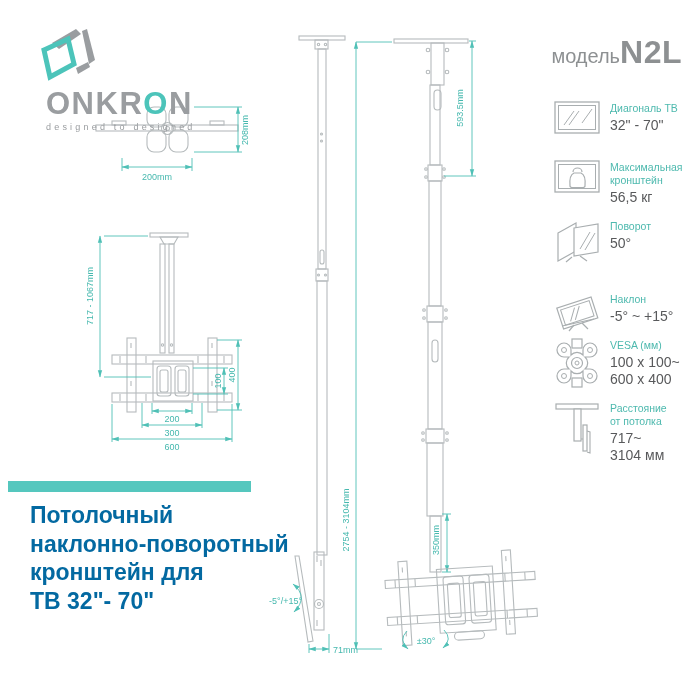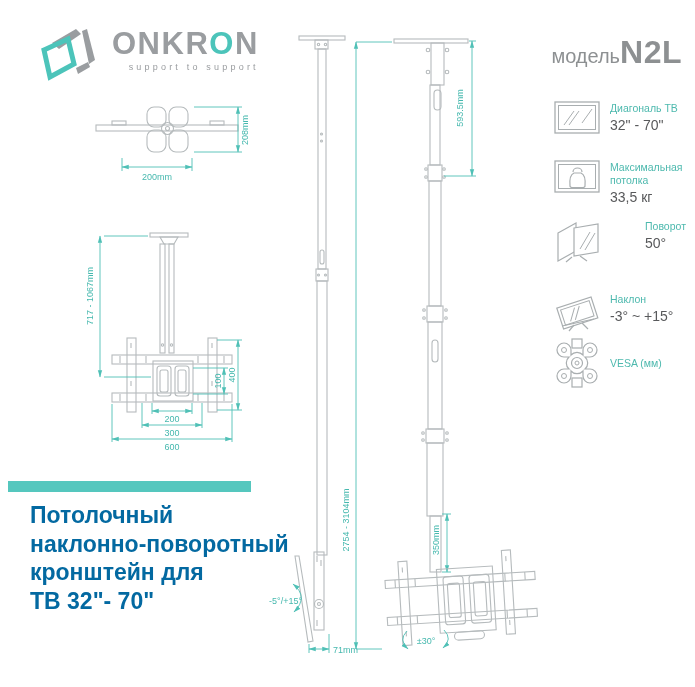--- a/index.html
+++ b/index.html
@@ -1,20 +1,20 @@
 <!DOCTYPE html>
 <html><head>
 <meta charset="utf-8">
 <style>
   html,body{margin:0;padding:0;}
   body{font-family:"Liberation Sans",sans-serif;background:#fff;}
   #canvas{position:relative;width:695px;height:687px;background:#fff;overflow:hidden;}
 
   
-  .logo{position:absolute;left:38px;top:24px;display:flex;align-items:flex-start;}
+  .logo{position:absolute;left:38px;top:24px;display:flex;align-items:flex-start;flex-direction:column;}
   .logo-text{margin-left:8px;}
   .brand{font-size:31px;font-weight:bold;letter-spacing:1.5px;color:#9a9da0;line-height:40px;}
   .brand .accent{color:#4cc4ba;}
   .tagline{font-size:9px;letter-spacing:3.2px;color:#9a9da0;text-align:right;margin-top:-2px;}
 
   
   .model{position:absolute;left:470px;top:34px;width:212px;text-align:right;color:#8d9092;white-space:nowrap;}
   .model-label{font-size:20px;vertical-align:baseline;margin-right:0;}
   .model-value{font-size:32px;font-weight:bold;letter-spacing:0.5px;}
 
@@ -215,21 +215,21 @@
 
   <div class="logo">
     <svg width="66" height="60" viewBox="0 0 66 60">
       <polygon points="14,19 38,5 43,10 21,25" fill="#9a9da0"></polygon>
       <polygon points="44,7 49,5 57,36 51,40" fill="#9a9da0"></polygon>
       <polygon points="38,44 50,38 52,43 40,50" fill="#9a9da0"></polygon>
       <path d="M6,26 L30,15 L36,40 L12,53 Z" fill="none" stroke="#4cc4ba" stroke-width="5" stroke-linejoin="miter"></path>
     </svg>
     <div class="logo-text">
       <div class="brand"><span>ONKR</span><span class="accent">O</span><span>N</span></div>
-      <div class="tagline">support to support</div>
+      <div class="tagline">designed to designed</div>
     </div>
   </div>
 
   <div class="model">
     <span class="model-label">модель</span><span class="model-value">N2L</span>
   </div>
 
   <div class="spec" style="top:101px;">
     <div class="spec-icon">
       <svg width="46" height="34" viewBox="0 0 46 34">
@@ -248,26 +248,26 @@
     <div class="spec-icon">
       <svg width="46" height="34" viewBox="0 0 46 34">
         <rect x="1" y="1" width="44" height="31" fill="none" stroke="#a9aeb0" stroke-width="1.3"></rect>
         <rect x="4.5" y="4.5" width="37" height="24" fill="none" stroke="#a9aeb0" stroke-width="1"></rect>
         <path d="M19,12 a4.5,4 0 0 1 9,0" fill="none" stroke="#a9aeb0" stroke-width="1.2"></path>
         <path d="M16,26 Q15,15 20,13 L27,13 Q32,15 31,26 Q31,27.5 28.5,27.5 L18.5,27.5 Q16,27.5 16,26 Z" fill="none" stroke="#a9aeb0" stroke-width="1.2"></path>
       </svg>
     </div>
     <div class="spec-text">
       <div class="spec-label">Максимальная
-потолка</div>
-      <div class="spec-value">33,5 кг</div>
-    </div>
-  </div>
-
-  <div class="spec" style="top:219px;gap:35px;">
+кронштейн</div>
+      <div class="spec-value">56,5 кг</div>
+    </div>
+  </div>
+
+  <div class="spec" style="top:219px;">
     <div class="spec-icon">
       <svg width="46" height="44" viewBox="0 0 46 44">
         <polygon points="4,14 22,4 22,32 4,42" fill="#fff" stroke="#a9aeb0" stroke-width="1.2"></polygon>
         <polygon points="20,9 44,5 44,33 20,37" fill="#fff" stroke="#a9aeb0" stroke-width="1.2"></polygon>
         <path d="M26,30 L36,13 M31,31 L41,14" fill="none" stroke="#a9aeb0" stroke-width="1"></path>
         <path d="M18,38 L12,43 M26,37 L33,42" fill="none" stroke="#a9aeb0" stroke-width="1.2"></path>
       </svg>
     </div>
     <div class="spec-text">
       <div class="spec-label">Поворот</div>
@@ -281,43 +281,61 @@
         <g transform="rotate(-18 23 20)">
           <rect x="5" y="10" width="36" height="22" fill="#fff" stroke="#a9aeb0" stroke-width="1.2"></rect>
           <rect x="8" y="13" width="30" height="16" fill="none" stroke="#a9aeb0" stroke-width="1"></rect>
           <path d="M14,27 L22,15 M19,27 L27,15" fill="none" stroke="#a9aeb0" stroke-width="1"></path>
         </g>
         <path d="M8,34 L40,27 M20,33 L15,39 M28,31 L34,37" fill="none" stroke="#a9aeb0" stroke-width="1.2"></path>
       </svg>
     </div>
     <div class="spec-text">
       <div class="spec-label">Наклон</div>
-      <div class="spec-value">-3° ~ +15°</div>
+      <div class="spec-value">-5° ~ +15°</div>
     </div>
   </div>
 
   <div class="spec" style="top:337px;align-items:center;">
     <div class="spec-icon">
       <svg width="46" height="52" viewBox="0 0 46 52">
         <rect x="18" y="2" width="10" height="9" fill="#fff" stroke="#a9aeb0" stroke-width="1.2"></rect>
         <rect x="18" y="41" width="10" height="9" fill="#fff" stroke="#a9aeb0" stroke-width="1.2"></rect>
         <path d="M10,6 a7,7 0 0 1 7,7 L17,18 a8,8 0 0 1 12,0 L29,13 a7,7 0 0 1 7,-7 a7,7 0 0 1 7,7 a7,7 0 0 1 -7,7 L31,20 a8,8 0 0 1 0,12 L36,32 a7,7 0 0 1 7,7 a7,7 0 0 1 -7,7 a7,7 0 0 1 -7,-7 L29,34 a8,8 0 0 1 -12,0 L17,39 a7,7 0 0 1 -7,7 a7,7 0 0 1 -7,-7 a7,7 0 0 1 7,-7 L15,32 a8,8 0 0 1 0,-12 L10,20 a7,7 0 0 1 -7,-7 a7,7 0 0 1 7,-7 Z" fill="#fff" stroke="#a9aeb0" stroke-width="1.2"></path>
         <circle cx="10" cy="13" r="2.5" fill="none" stroke="#a9aeb0" stroke-width="1"></circle>
         <circle cx="36" cy="13" r="2.5" fill="none" stroke="#a9aeb0" stroke-width="1"></circle>
         <circle cx="10" cy="39" r="2.5" fill="none" stroke="#a9aeb0" stroke-width="1"></circle>
         <circle cx="36" cy="39" r="2.5" fill="none" stroke="#a9aeb0" stroke-width="1"></circle>
         <circle cx="23" cy="26" r="5.5" fill="none" stroke="#a9aeb0" stroke-width="1.2"></circle>
         <circle cx="23" cy="26" r="2" fill="none" stroke="#a9aeb0" stroke-width="1"></circle>
       </svg>
     </div>
     <div class="spec-text">
       <div class="spec-label">VESA (мм)</div>
-    </div>
-  </div>
-
+      <div class="spec-value">100 x 100~
+600 x 400</div>
+    </div>
+  </div>
+
+  <div class="spec" style="top:401px;">
+    <div class="spec-icon">
+      <svg width="46" height="56" viewBox="0 0 46 56">
+        <rect x="2" y="3" width="42" height="5" fill="#fff" stroke="#a9aeb0" stroke-width="1.2"></rect>
+        <rect x="20" y="8" width="7" height="32" fill="#fff" stroke="#a9aeb0" stroke-width="1.2"></rect>
+        <rect x="29" y="24" width="4" height="26" fill="#fff" stroke="#a9aeb0" stroke-width="1.2"></rect>
+        <path d="M27,38 L29,38 M33,30 L36,31 L36,52 L33,51" fill="none" stroke="#a9aeb0" stroke-width="1.1"></path>
+      </svg>
+    </div>
+    <div class="spec-text">
+      <div class="spec-label">Расстояние
+от потолка</div>
+      <div class="spec-value">717~
+3104 мм</div>
+    </div>
+  </div>
 
   <div class="accent-bar"></div>
   <div class="product-title">Потолочный
 наклонно-поворотный
 кронштейн для
 ТВ 32"- 70"</div>
 
 </div>
 
 </body></html>

